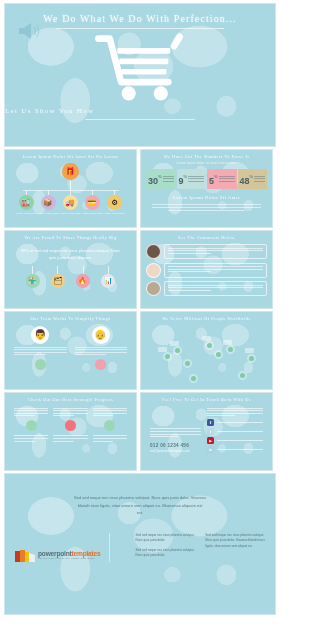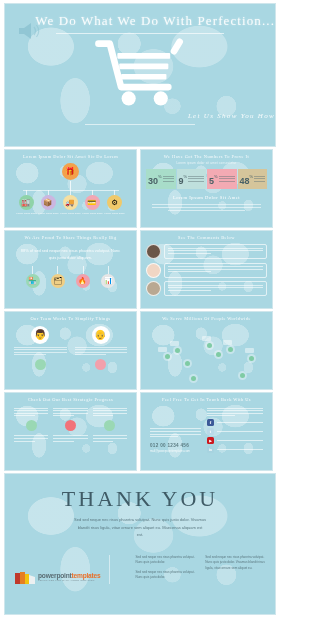--- a/index.html
+++ b/index.html
@@ -35,23 +35,23 @@
       radial-gradient(ellipse 17% 24% at 72% 30%, rgba(255,255,255,.30) 60%, transparent 62%),
       radial-gradient(ellipse 6% 12% at 82% 72%, rgba(255,255,255,.28) 60%, transparent 62%),
       radial-gradient(ellipse 5% 9% at 62% 72%, rgba(255,255,255,.24) 60%, transparent 62%);
     pointer-events: none;
   }
   .slide > * { position: relative; z-index: 2; }
 
   
   .hero { height: 144px; border: 1px solid #cfe6ec; }
   .hero-title {
-    text-align: right;
+    text-align: center;
     color: #ffffff;
-    font-size: 13px;
+    font-size: 10px;
     letter-spacing: 1.1px;
     font-family: "Liberation Serif", serif;
     margin-top: 9px;
     opacity: .92;
     text-shadow: 0 0 2px rgba(255,255,255,.5);
   }
   .hero-rule {
     width: 168px; height: 1px;
     background: rgba(255,255,255,.65);
     margin: 4px auto 0;
@@ -59,28 +59,27 @@
   .megaphone {
     position: absolute; top: 16px; left: 10px;
     width: 26px; height: 22px; z-index: 3;
     opacity: .55;
   }
   .cart-wrap {
     display: flex; justify-content: center; align-items: center;
     margin-top: 4px;
   }
   .hero-sub {
-    text-align: right;
+    text-align: left;
     color: #ffffff;
     font-size: 7px;
     letter-spacing: 1.3px;
     font-family: "Liberation Serif", serif;
     margin-top: 6px;
     opacity: .9;
-    font-style: italic;
   }
   .hero-rule2 {
     width: 110px; height: 1px;
     background: rgba(255,255,255,.6);
     margin: 4px auto 0;
   }
 
   
   .grid-row { display: flex; gap: 3px; }
   .thumb {
@@ -584,21 +583,20 @@
           <div class="soc-row">
             <div class="soc" style="background:#a7d3e0;font-size:3.2px">in</div>
             <div class="soc-line"></div>
           </div>
         </div>
       </div>
     </div>
   </div>
 
   <div class="slide thanks">
-    <div class="ty-1">THANK YOU</div>
     <div class="ty-body">Sed sed neque nec risus pharetra volutpat. Nunc quis justo dolor. Vivamus blandit risus ligula, vitae ornare sem aliquet eu. Maecenas aliquam est est.</div>
 
     <div class="ty-bottom">
       <div class="logo">
         <div class="logo-mark">
           <svg viewBox="0 0 20 13" width="20" height="13">
             <rect x="0" y="1" width="5" height="11" fill="#c0392b"></rect>
             <rect x="5" y="0" width="5" height="12" fill="#e67e22"></rect>
             <rect x="10" y="2" width="4" height="10" fill="#f1c40f"></rect>
             <path d="M14 3 L20 5 L20 12 L14 12 Z" fill="#ecf0f1"></path>

